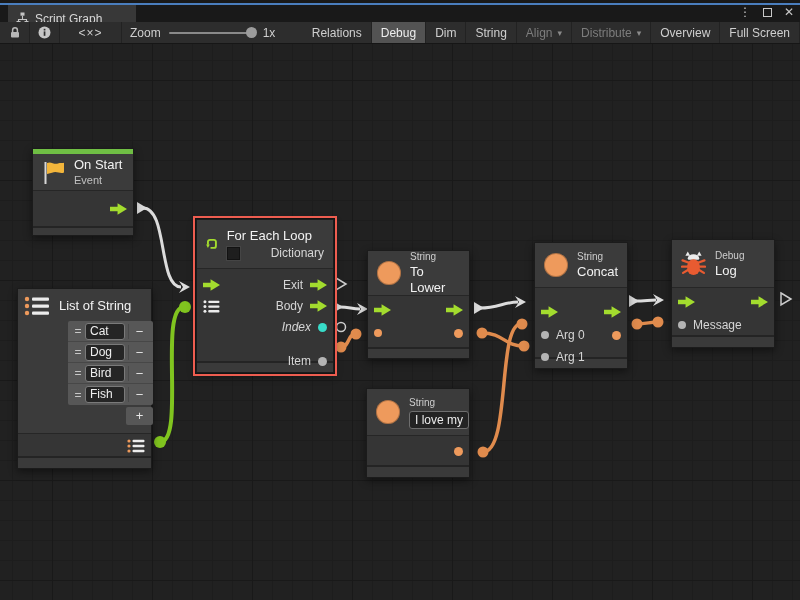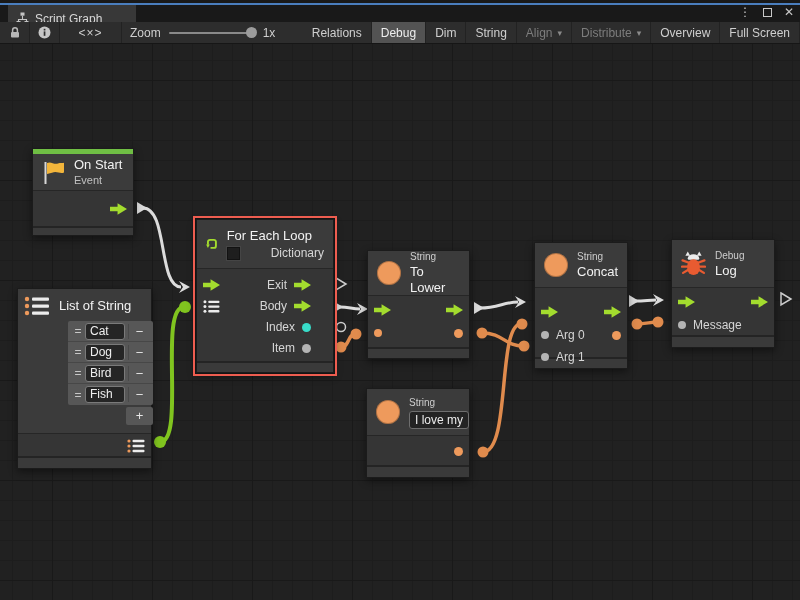--- a/index.html
+++ b/index.html
@@ -305,21 +305,21 @@
           <polygon points="0.2,15 8.8,15 4.5,23.5" fill="var(--lime)"></polygon>
         </svg>
         <div class="n-titles">
           <div class="n-title">For Each Loop</div>
           <div class="cb-row">
             <span class="cb"></span>
             <span class="plabel">Dictionary</span>
           </div>
         </div>
       </div>
-      <div class="n-body" style="height:93px; padding:6px 16px 3px 0;">
+      <div class="n-body" style="height:93px; padding:6px 0 3px 0;">
         <div class="prow" style="height:20px; margin-bottom:1px;">
           <svg class="fa" width="17" height="12" viewBox="0 0 18 12">
               <path d="M0 3.5h8V0l10 6-10 6V8.5H0z"></path>
             </svg>
           <span class="spacer"></span>
           <span class="plabel">Exit</span>
           <svg class="fa" width="17" height="12" viewBox="0 0 18 12">
               <path d="M0 3.5h8V0l10 6-10 6V8.5H0z"></path>
             </svg>
         </div>
@@ -333,21 +333,21 @@
                 <rect x="5.5" y="6.8" width="12" height="2.5" rx="1"></rect>
                 <rect x="5.5" y="11.8" width="12" height="2.5" rx="1"></rect>
               </g>
           </svg>
           <span class="spacer"></span>
           <span class="plabel">Body</span>
           <svg class="fa" width="17" height="12" viewBox="0 0 18 12">
               <path d="M0 3.5h8V0l10 6-10 6V8.5H0z"></path>
             </svg>
         </div>
-        <div class="prow" style="height:20px; margin-bottom:1px;">
+        <div class="prow" style="height:20px; margin-bottom:14px;font-style:italic;">
           <span class="spacer"></span>
           <span class="plabel">Index</span>
           <span class="dot cyan"></span>
         </div>
         <div class="prow" style="height:20px;">
           <span class="spacer"></span>
           <span class="plabel">Item</span>
           <span class="dot gray"></span>
         </div>
       </div>

